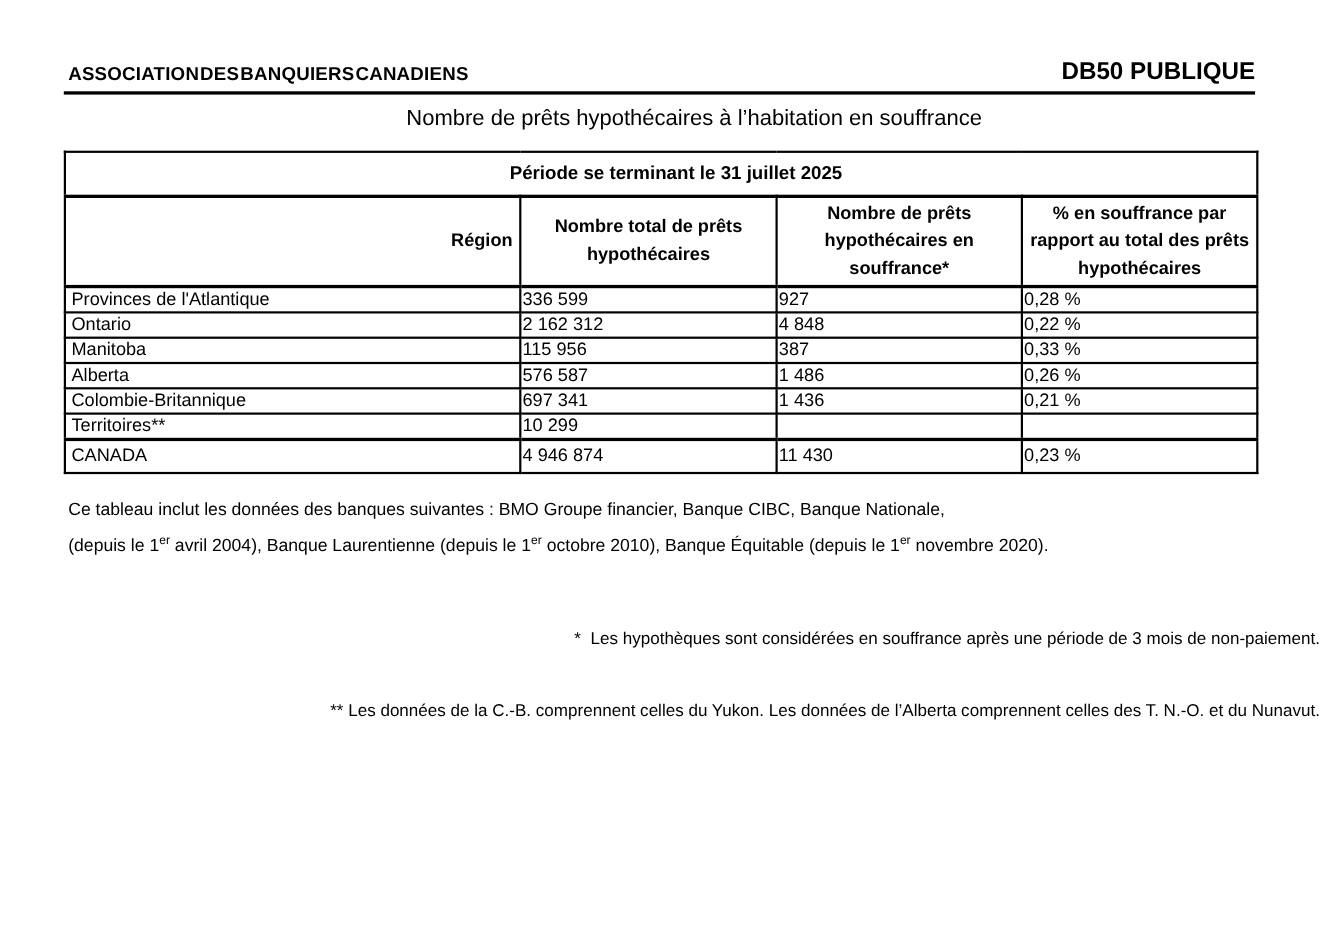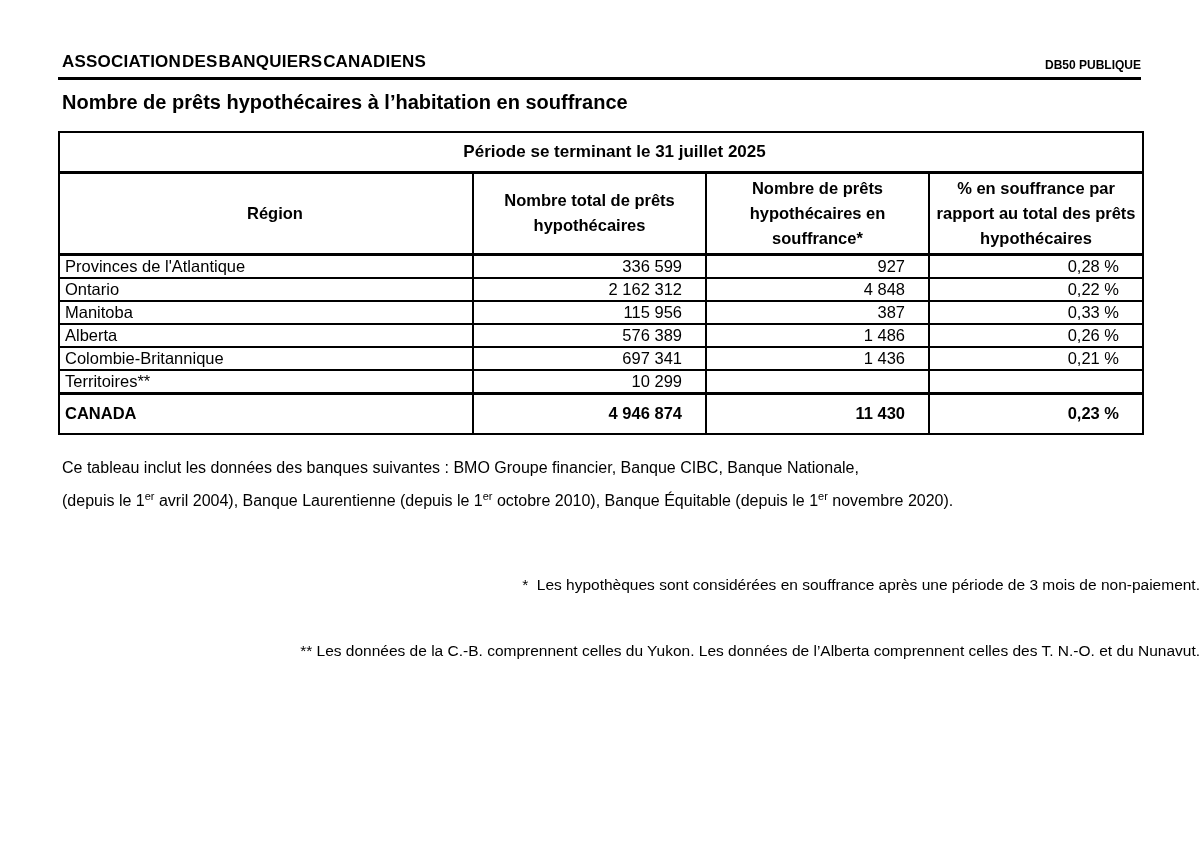--- a/index.html
+++ b/index.html
@@ -23,29 +23,30 @@
     padding-bottom: 5px;
   }
   .org-name {
     font-size: 17px;
     font-weight: bold;
     letter-spacing: 0.2px;
     word-spacing: -4px;
     padding-left: 4px;
   }
   .doc-ref {
-    font-size: 12px;
+    font-size: 22px;
     font-weight: bold;
   }
 
   
   .page-title {
     margin: 11px 0 0 62px;
     font-size: 20px;
-    font-weight: bold;
+    font-weight: normal;
+    text-align: center;
   }
 
   
   table.arrears {
     border-collapse: collapse;
     table-layout: fixed;
     width: 1084px;
     margin: 17px 0 0 58px;
   }
   table.arrears td, table.arrears th {
@@ -64,30 +65,30 @@
   tr.col-headers th {
     height: 82px;
     font-weight: bold;
     text-align: center;
     line-height: 25px;
     padding: 0 6px;
     border-bottom-width: 3px !important;
     vertical-align: middle;
   }
   tr.col-headers th.region-h {
-    text-align: center;
+    text-align: right;
     padding-left: 24px;
   }
   tbody td { height: 23px; vertical-align: middle; }
   td.cl { text-align: left; padding-left: 5px; }
-  td.cr { text-align: right; padding-right: 23px; }
+  td.cr { text-align: left; padding-right: 23px; }
   tr.total-row td {
-    font-weight: bold;
+    font-weight: normal;
     border-top-width: 3px !important;
-    height: 41px;
+    height: 31px;
   }
 
   
   .banks-note {
     margin: 23px 0 0 62px;
     font-size: 16px;
     line-height: 19px;
   }
   .banks-note .bline { margin-bottom: 14px; }
   .banks-note sup {
@@ -150,21 +151,21 @@
           <td class="cr">0,22 %</td>
         </tr>
         <tr>
           <td class="cl">Manitoba</td>
           <td class="cr">115 956</td>
           <td class="cr">387</td>
           <td class="cr">0,33 %</td>
         </tr>
         <tr>
           <td class="cl">Alberta</td>
-          <td class="cr">576 389</td>
+          <td class="cr">576 587</td>
           <td class="cr">1 486</td>
           <td class="cr">0,26 %</td>
         </tr>
         <tr>
           <td class="cl">Colombie-Britannique</td>
           <td class="cr">697 341</td>
           <td class="cr">1 436</td>
           <td class="cr">0,21 %</td>
         </tr>
         <tr>

